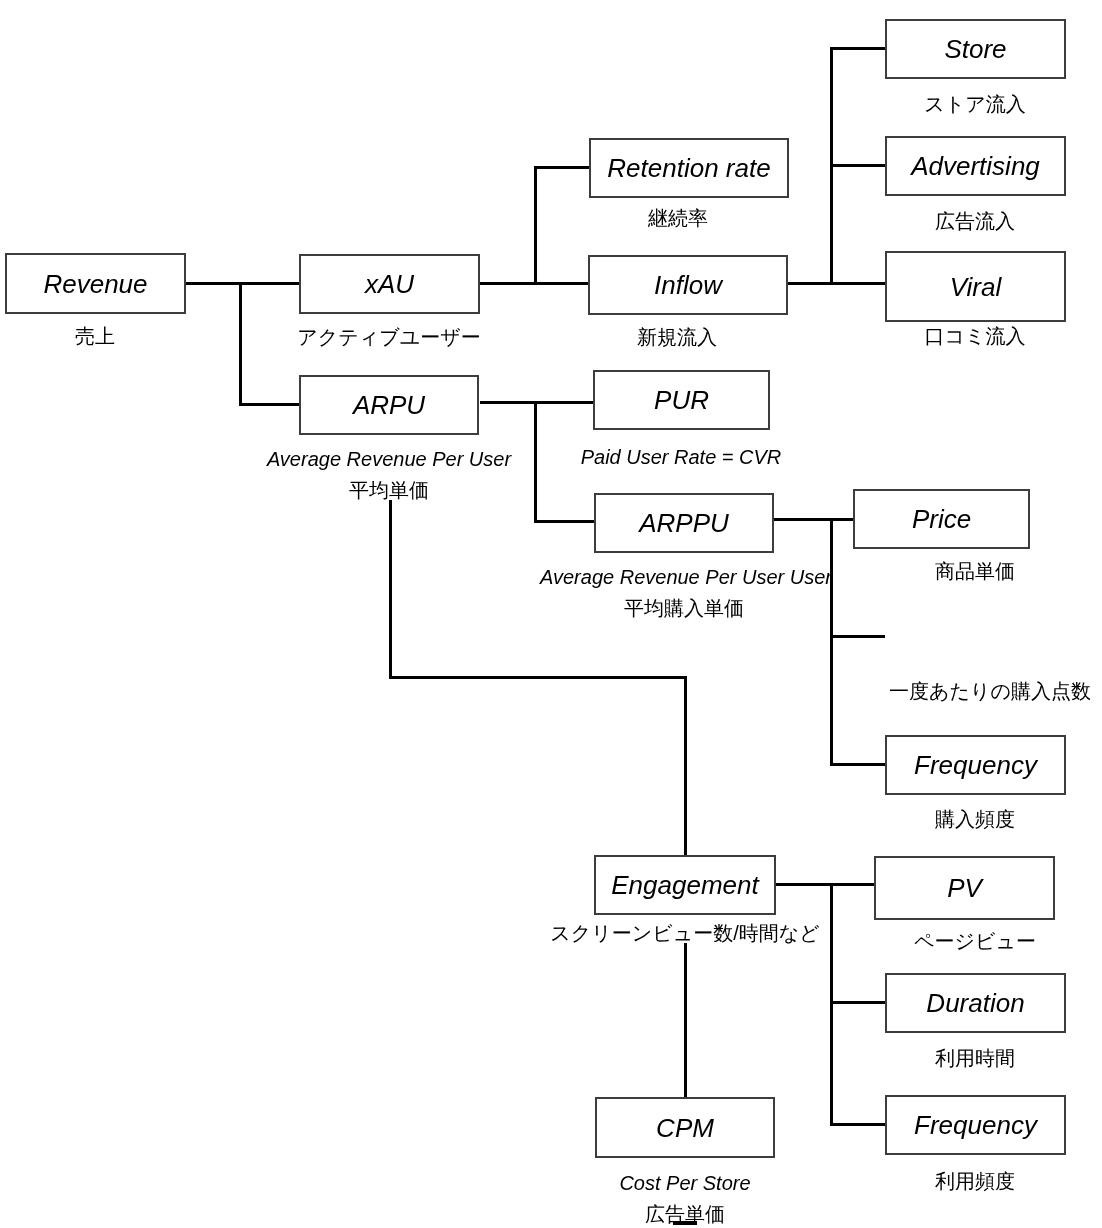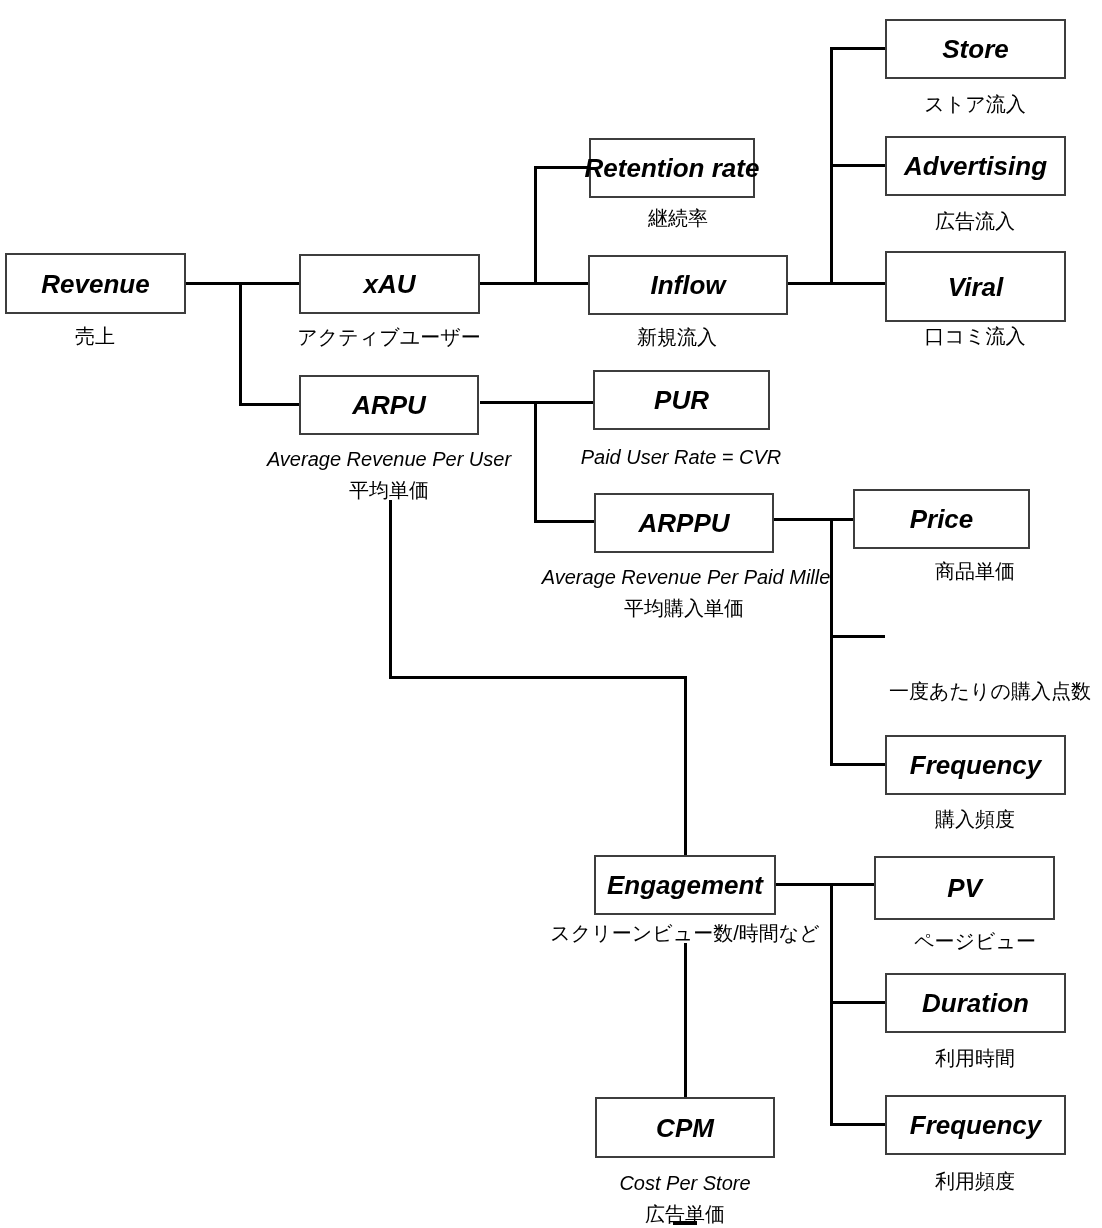--- a/index.html
+++ b/index.html
@@ -6,21 +6,21 @@
   .canvas{
     position:relative;width:1102px;height:1228px;background:#ffffff;overflow:hidden;
     font-family:"Liberation Sans", sans-serif;color:#000;
   }
   .node{
     position:absolute;box-sizing:border-box;background:#ffffff;
     border:2.5px solid #3d3d3d;
     display:flex;align-items:center;justify-content:center;
   }
   .node .lbl{
-    font-size:26px;font-weight:bold;font-style:italic;line-height:1;white-space:nowrap;
+    font-size:26px;font-weight:normal;font-style:italic;line-height:1;white-space:nowrap;
   }
   .sub{
     position:absolute;transform:translateX(-50%);white-space:nowrap;
     font-size:20px;line-height:1.15;text-align:center;
   }
   .sub.en{font-style:italic;}
   .ln{position:absolute;background:#000;}
   .mark{position:absolute;background:#000;}
 </style>
 </head>
@@ -72,39 +72,39 @@
     <span class="lbl">xAU</span>
   </div>
   <div class="sub ja" style="left:389px;top:326px">アクティブユーザー</div>
 
   <div class="node" style="left:299px;top:375px;width:180px;height:60px">
     <span class="lbl">ARPU</span>
   </div>
   <div class="sub en" style="left:389px;top:448px">Average Revenue Per User</div>
   <div class="sub ja" style="left:389px;top:479px">平均単価</div>
 
-  <div class="node" style="left:589px;top:138px;width:166px;height:60px">
+  <div class="node" style="left:589px;top:138px;width:200px;height:60px">
     <span class="lbl">Retention rate</span>
   </div>
   <div class="sub ja" style="left:678px;top:207px">継続率</div>
 
   <div class="node" style="left:588px;top:255px;width:200px;height:60px">
     <span class="lbl">Inflow</span>
   </div>
   <div class="sub ja" style="left:677px;top:326px">新規流入</div>
 
   <div class="node" style="left:593px;top:370px;width:177px;height:60px">
     <span class="lbl">PUR</span>
   </div>
   <div class="sub en" style="left:681px;top:446px">Paid User Rate = CVR</div>
 
   <div class="node" style="left:594px;top:493px;width:180px;height:60px">
     <span class="lbl">ARPPU</span>
   </div>
-  <div class="sub en" style="left:686px;top:566px">Average Revenue Per Paid Mille</div>
+  <div class="sub en" style="left:686px;top:566px">Average Revenue Per User User</div>
   <div class="sub ja" style="left:684px;top:597px">平均購入単価</div>
 
   <div class="node" style="left:594px;top:855px;width:182px;height:60px">
     <span class="lbl">Engagement</span>
   </div>
   <div class="sub ja" style="left:685px;top:922px">スクリーンビュー数/時間など</div>
 
   <div class="node" style="left:595px;top:1097px;width:180px;height:61px">
     <span class="lbl">CPM</span>
   </div>

